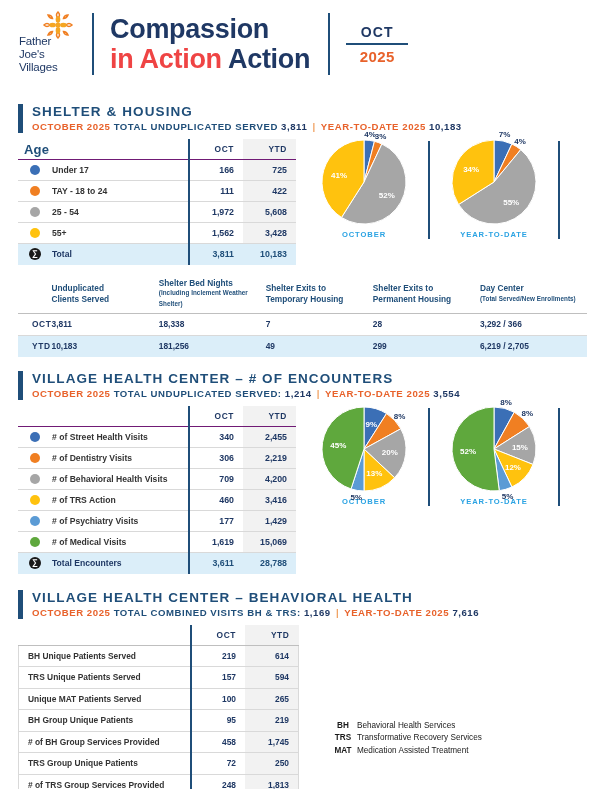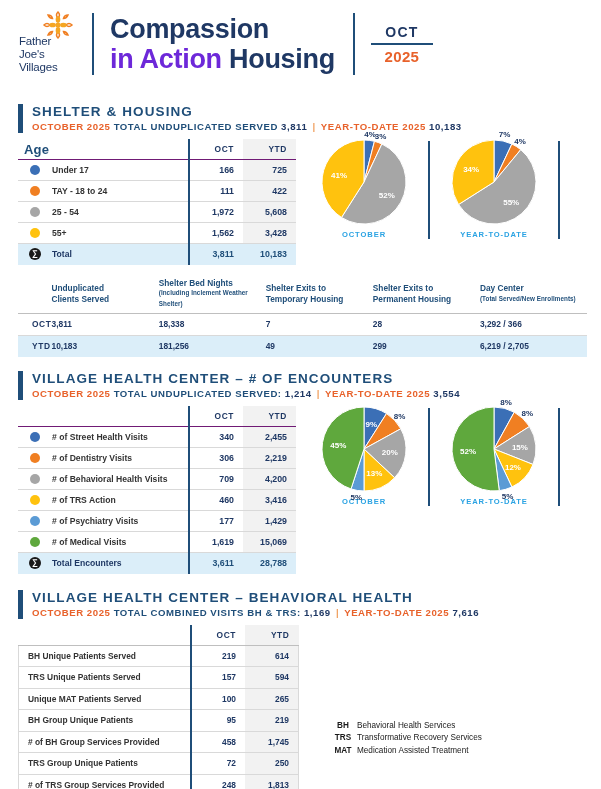--- a/index.html
+++ b/index.html
@@ -15,21 +15,21 @@
   
   .header{display:flex;align-items:center;height:88px;padding:0 14px 0 8px;box-sizing:border-box;}
   .logo-block{display:flex;align-items:center;justify-content:center;width:74px;height:74px;position:relative;}
   .logo-inner{position:relative;width:72px;height:70px;}
   .logo-text{position:absolute;left:10px;top:26px;font-weight:normal;font-size:11.5px;line-height:12.8px;color:#1F3864;letter-spacing:-0.2px;}
   .logo-flower{position:absolute;left:32px;top:1px;width:34px;height:30px;}
   .hdr-divider{width:2px;background:#1F4E79;height:62px;margin:0 16px 0 10px;}
   .title-wrap{flex:0 0 auto;}
   .title-l1{font-size:27px;font-weight:bold;color:#1F3864;line-height:30px;letter-spacing:-0.3px;}
   .title-l2{font-size:27px;font-weight:bold;line-height:30px;letter-spacing:-0.3px;}
-  .title-l2 .lt{color:#6d28d9;}
+  .title-l2 .lt{color:#ef4444;}
   .title-l2 .dk{color:#1F3864;}
   .hdr-divider2{width:2px;background:#1F4E79;height:62px;margin:0 16px 0 18px;}
   .date-block{text-align:center;width:62px;}
   .date-mon{font-size:14px;font-weight:bold;color:#1F3864;letter-spacing:1.2px;padding-bottom:3px;border-bottom:2px solid #1F4E79;}
   .date-yr{font-size:15px;font-weight:bold;color:#E8622B;letter-spacing:0.4px;padding-top:3px;}
 
   
   .section{margin-top:16px;}
   .sec-head{display:flex;align-items:stretch;padding-left:18px;margin-bottom:6px;}
   .sec-bar{width:5px;background:#1F4E79;margin-right:9px;}
@@ -138,21 +138,21 @@
         </div>
       </div>
     </div>
 
     <div class="hdr-divider"></div>
 
     <div class="title-wrap">
       <div class="title-l1">Compassion</div>
       <div class="title-l2">
         <span class="lt">in Action</span>
-        <span class="dk">Housing</span>
+        <span class="dk">Action</span>
       </div>
     </div>
 
     <div class="hdr-divider2"></div>
 
     <div class="date-block">
       <div class="date-mon">OCT</div>
       <div class="date-yr">2025</div>
     </div>
   </div>

